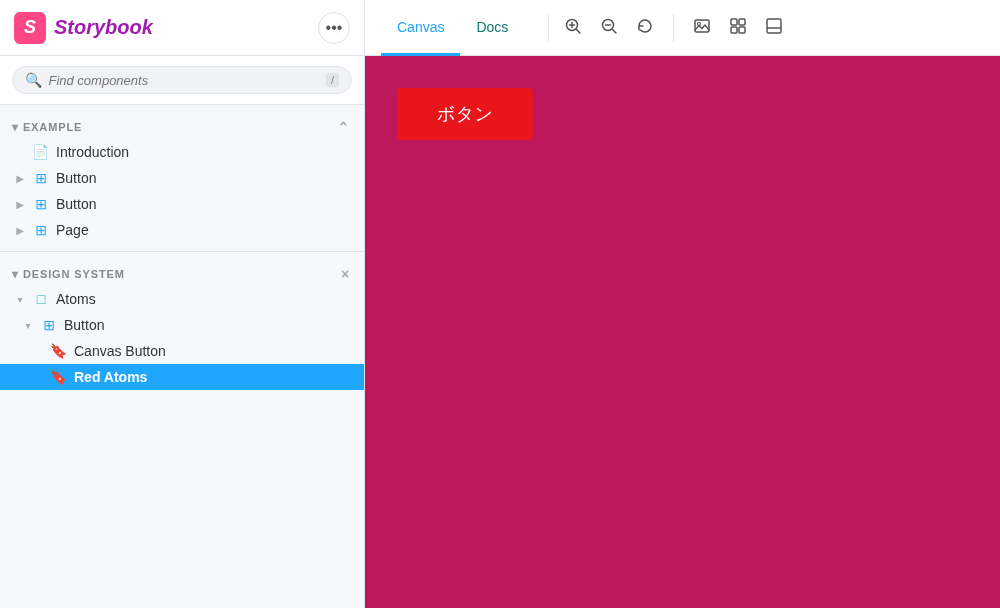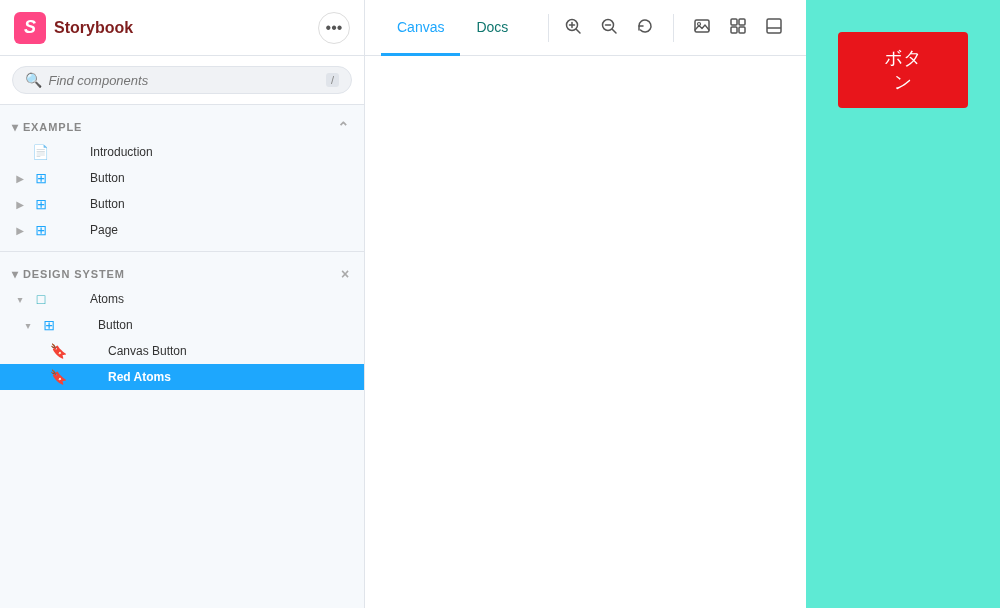--- a/index.html
+++ b/index.html
@@ -36,23 +36,24 @@
       height: 32px;
       background: #ff4785;
       border-radius: 6px;
       display: flex; align-items: center; justify-content: center;
       color: #fff;
       font-weight: 900;
       font-size: 18px;
       font-style: italic;
     }
     .sb-logo-text {
-      font-size: 16px;
+      font-size: 20px;
       font-weight: 700;
-      color: #7f1d1d;
+      color: #a21caf;
+      font-style: italic;
     }
     .sb-more-btn {
       width: 32px; height: 32px;
       border: 1px solid #ddd;
       border-radius: 50%;
       background: #fff;
       cursor: pointer;
       display: flex; align-items: center; justify-content: center;
       font-size: 16px;
       color: #555;
@@ -156,34 +157,34 @@
     }
     .nav-icon {
       font-size: 14px;
       width: 18px;
       text-align: center;
     }
     .nav-icon.orange { color: #d96b2d; }
     .nav-icon.blue { color: #1ea7fd; }
     .nav-icon.teal { color: #2aacb8; }
     .nav-icon.bookmark { color: #2aacb8; }
-    .nav-label { font-size: 12px; margin-left: 34px; }
+    .nav-label { font-size: 14px; }
 
     
     .sb-divider {
       height: 1px;
       background: #e0e4ea;
       margin: 8px 0;
     }
 
     
     #main {
       flex: 1;
       display: flex;
-      flex-direction: row;
+      flex-direction: column;
       background: #fff;
     }
 
     
     .main-toolbar {
       display: flex;
       align-items: center;
       border-bottom: 1px solid #e0e4ea;
       padding: 0 16px;
       height: 56px;
@@ -229,21 +230,21 @@
       cursor: pointer;
       display: flex; align-items: center; justify-content: center;
       font-size: 16px;
       color: #555;
       border-radius: 4px;
     }
 
     
     .main-canvas {
       flex: 1;
-      background: #5eead4;
+      background: #be185d;
       padding: 32px;
       display: flex;
       align-items: flex-start;
     }
 
     .red-button {
       background: #e8151b;
       color: #fff;
       font-size: 18px;
       border: none;

